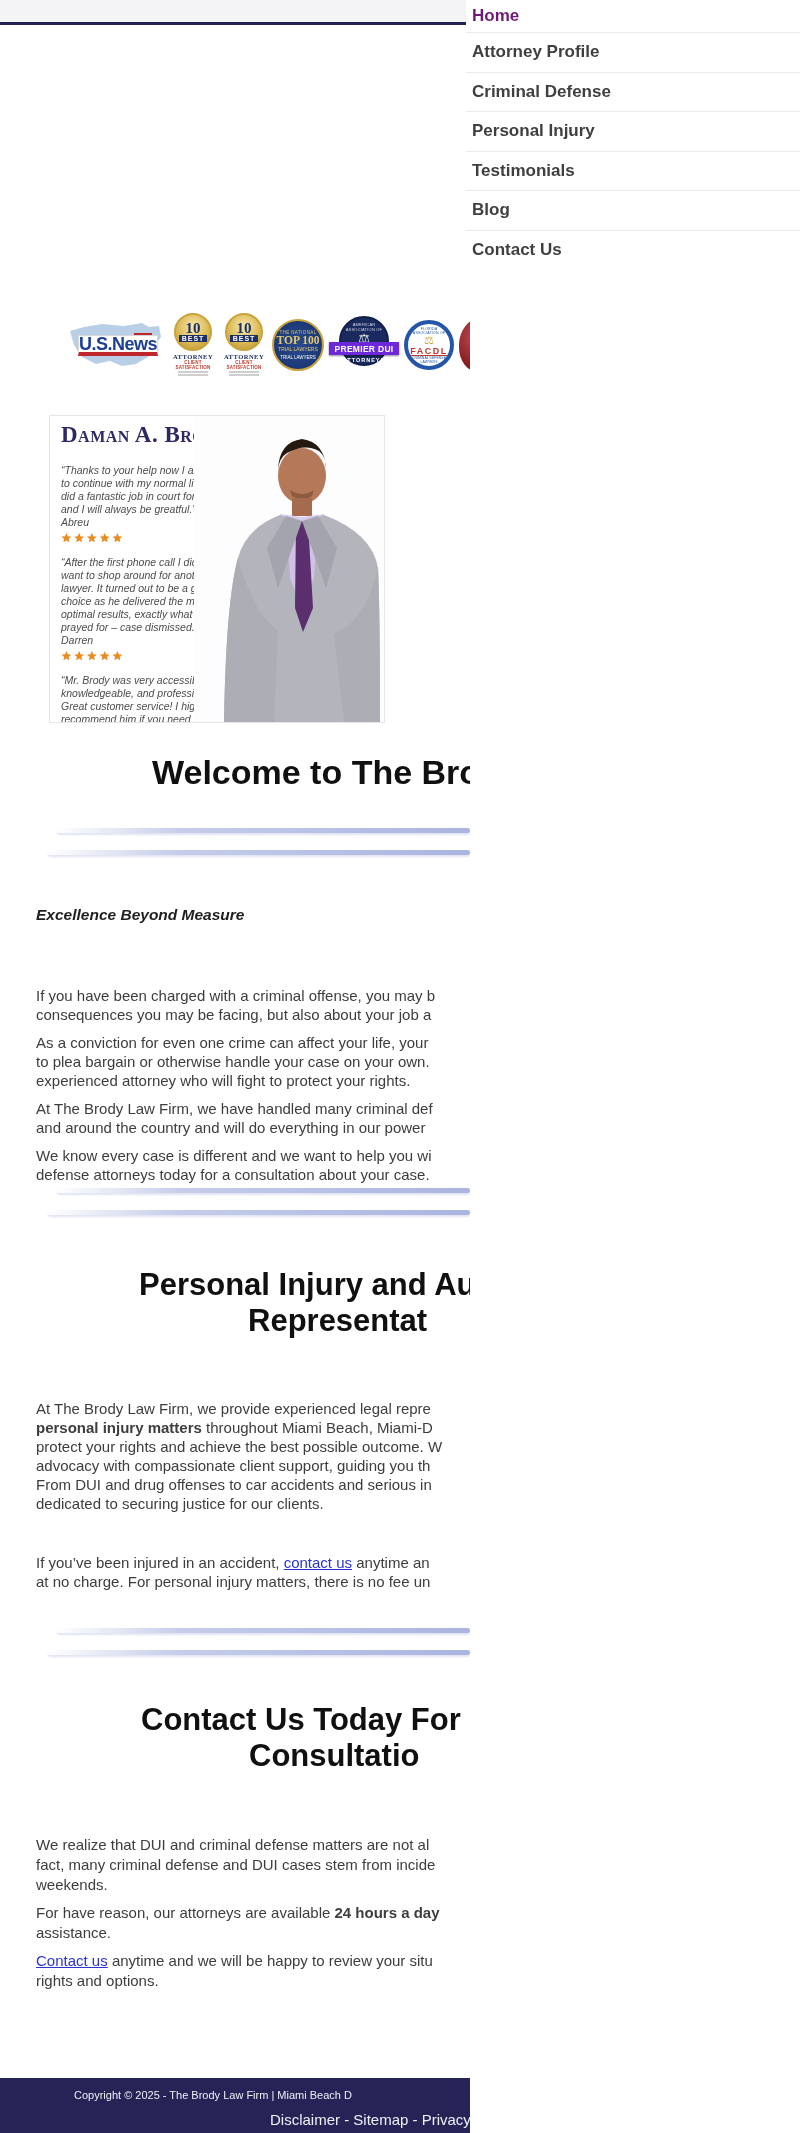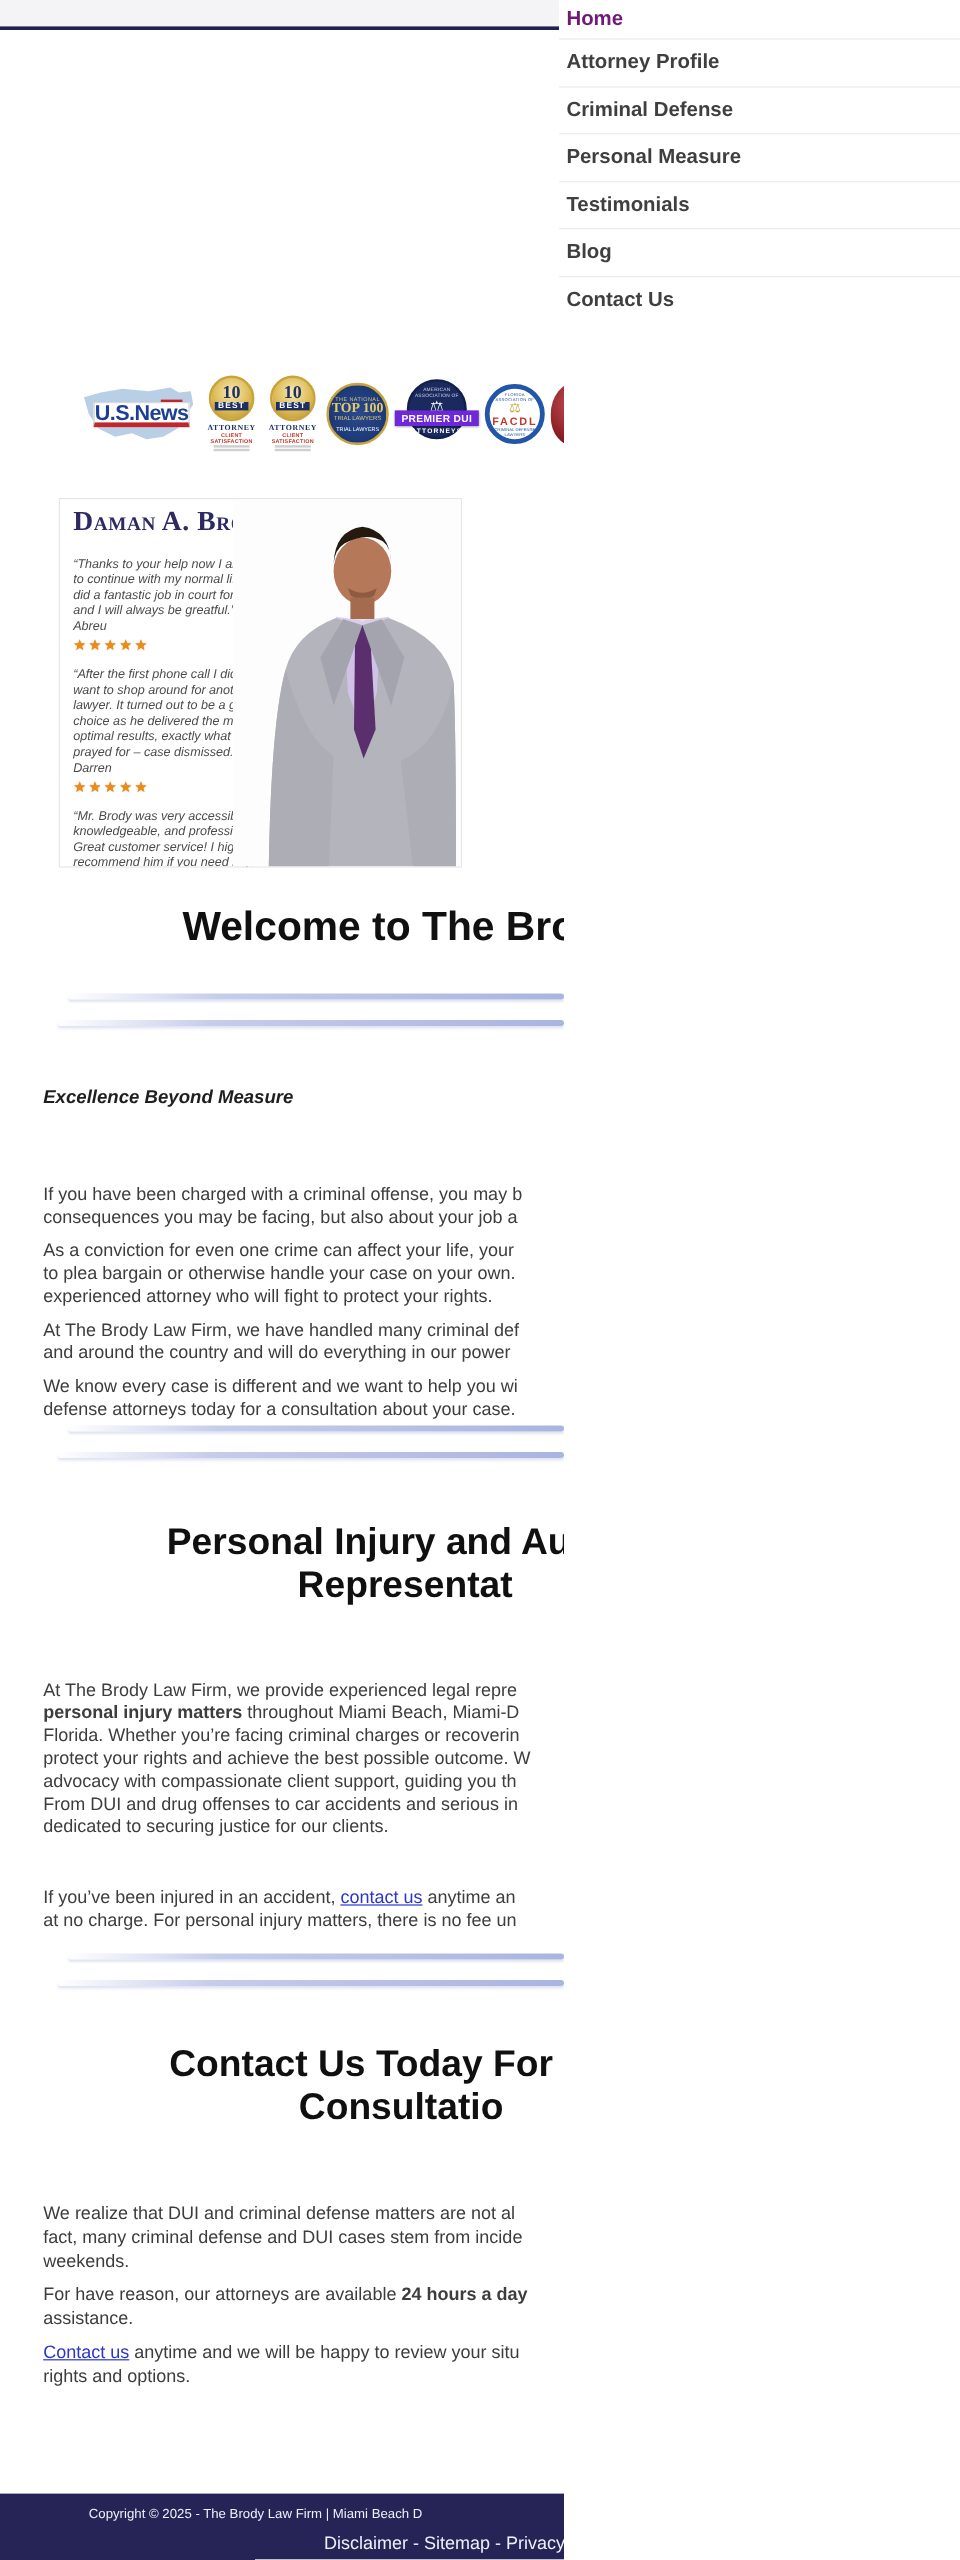--- a/index.html
+++ b/index.html
@@ -63,21 +63,21 @@
   .pd-banner { position:absolute; left:0; top:26px; width:70px; height:13px; background:#6d28d9;
                color:#fff; font-weight:bold; font-size:8.5px; display:flex; align-items:center;
                justify-content:center; letter-spacing:0.3px; box-shadow:0 1px 2px rgba(0,0,0,.45); }
   .pd-bottom { position:absolute; left:10px; top:41px; width:50px; text-align:center;
                font-size:5.5px; font-weight:bold; color:#fff; letter-spacing:1px; }
 
   .b-facdl { width:50px; height:50px; border-radius:50%; background:#fff;
              border:4px solid #2356a8; text-align:center; }
   .f-top { font-size:3.5px; color:#2356a8; margin-top:3px; letter-spacing:0.2px; }
   .f-scales { font-size:11px; color:#c9a33c; line-height:11px; }
-  .f-label { font-size:9px; font-weight:bold; color:#c0392b; letter-spacing:1.5px; }
+  .f-label { font-size:9px; font-weight:bold; color:#c0392b; letter-spacing:1.5px;text-decoration:underline; }
   .f-bottom { font-size:3.5px; color:#2356a8; }
 
   .b-red { width:44px; height:54px; border-radius:50% 50% 45% 45%;
            background:radial-gradient(circle at 50% 35%, #c8535a, #8c1f24 70%, #5f1114); }
 
   
   .card { position:absolute; left:49px; top:415px; width:336px; height:308px;
           background:#fff; border:1px solid #e6e6e6; overflow:hidden; }
   .card-name { position:absolute; left:11px; top:6px; font-family:"Liberation Serif",serif;
                font-variant:small-caps; font-weight:bold; font-size:23px; color:#2c2963;
@@ -135,21 +135,21 @@
 
     <div class="menu-item">
       <span>Attorney Profile</span>
     </div>
 
     <div class="menu-item">
       <span>Criminal Defense</span>
     </div>
 
     <div class="menu-item">
-      <span>Personal Measure</span>
+      <span>Personal Injury</span>
     </div>
 
     <div class="menu-item">
       <span>Testimonials</span>
     </div>
 
     <div class="menu-item">
       <span>Blog</span>
     </div>
 
@@ -293,21 +293,20 @@
 
   <div class="h2" id="h-pi-1">Personal Injury and Au</div>
   <div class="h2" id="h-pi-2">Representat</div>
 
   <div class="tb" id="tb-pi">
 
       <div class="tline"><span>At The Brody Law Firm, we provide experienced legal repre</span><strong></strong><a></a><span></span></div>
 
       <div class="tline"><span></span><strong>personal injury matters</strong><a></a><span> throughout Miami Beach, Miami-D</span></div>
 
-      <div class="tline"><span>Florida. Whether you’re facing criminal charges or recoverin</span><strong></strong><a></a><span></span></div>
 
       <div class="tline"><span>protect your rights and achieve the best possible outcome. W</span><strong></strong><a></a><span></span></div>
 
       <div class="tline"><span>advocacy with compassionate client support, guiding you th</span><strong></strong><a></a><span></span></div>
 
       <div class="tline"><span>From DUI and drug offenses to car accidents and serious in</span><strong></strong><a></a><span></span></div>
 
       <div class="tline"><span>dedicated to securing justice for our clients.</span><strong></strong><a></a><span></span></div>
 
       <div class="tline pgap"><span>If you’ve been injured in an accident, </span><strong></strong><a>contact us</a><span> anytime an</span></div>

